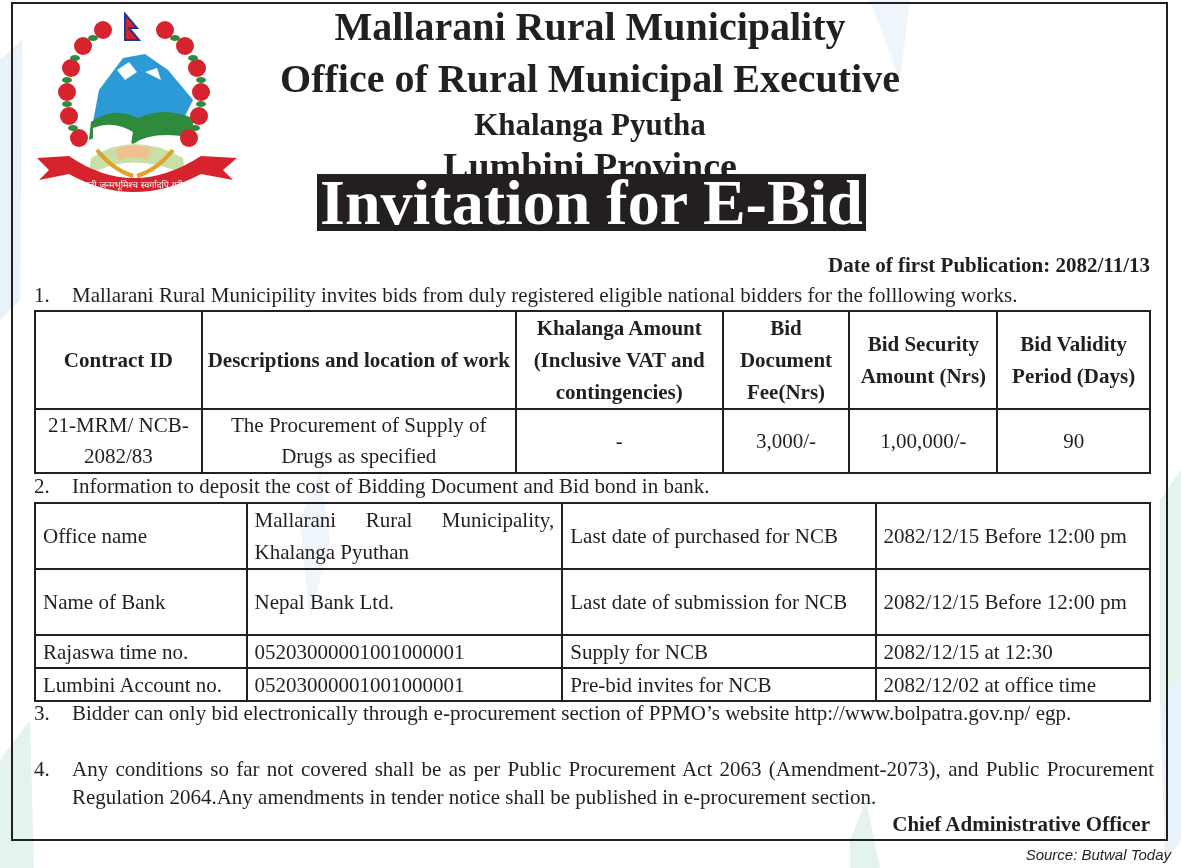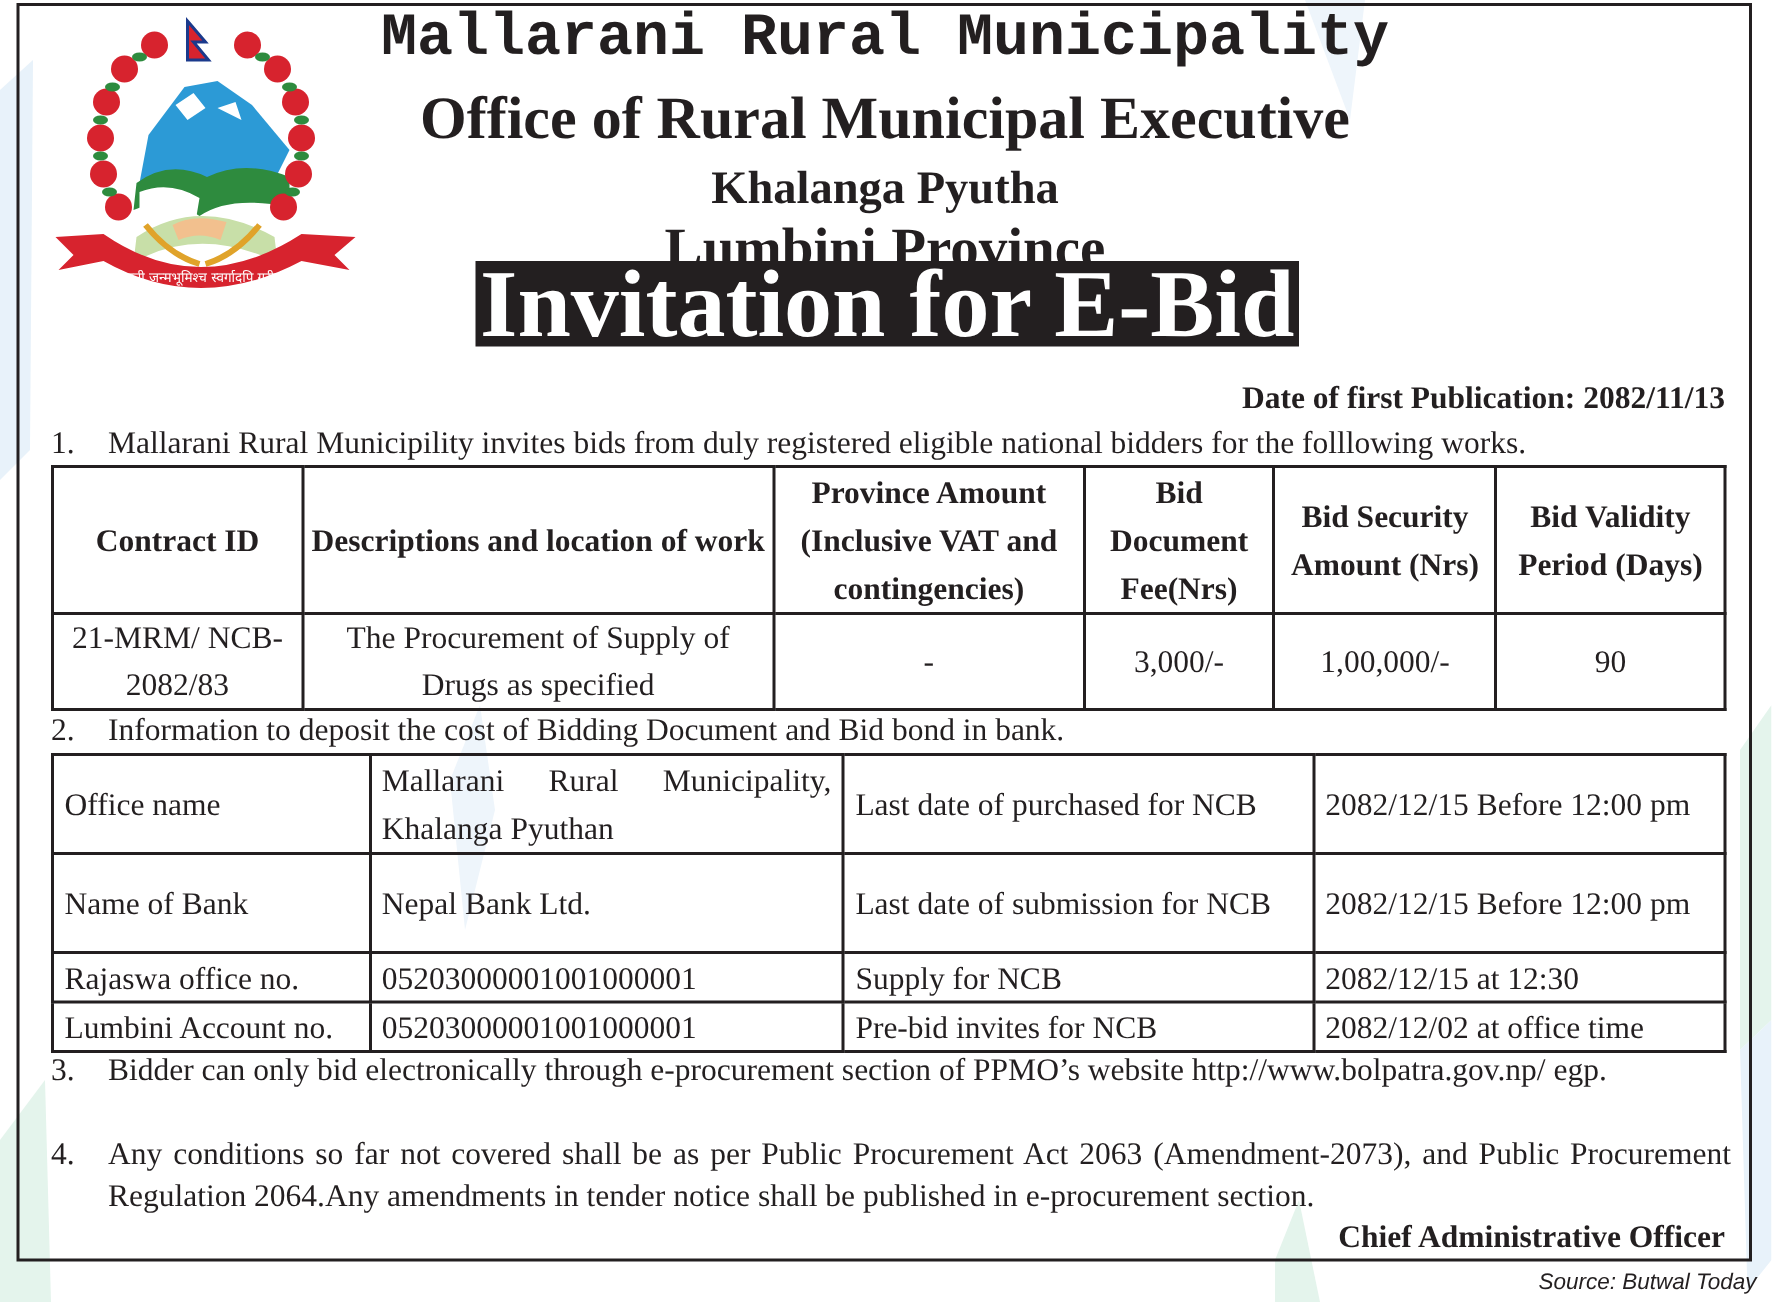--- a/index.html
+++ b/index.html
@@ -7,21 +7,21 @@
     width: 1181px; height: 868px; background: #ffffff; position: relative; overflow: hidden;
     font-family: "Liberation Serif", "DejaVu Serif", serif; color: #231f20;
   }
   .watermark-shape { position: absolute; pointer-events: none; }
   .frame {
     position: absolute; left: 11px; top: 2px; width: 1157px; height: 839px;
     border: 2px solid #231f20; box-sizing: border-box; background: transparent;
   }
   .emblem { position: absolute; left: 33px; top: 10px; width: 208px; height: 195px; }
   .head-line { position: absolute; left: 230px; width: 720px; text-align: center; font-weight: bold; white-space: nowrap; }
-  .h1 { top: 4px; font-size: 40px; line-height: 46px; font-family: Liberation Mono, monospace; }
+  .h1 { top: 4px; font-size: 40px; line-height: 46px; }
   .h2 { top: 56px; font-size: 40px; line-height: 46px; }
   .h3 { top: 107px; font-size: 31px; line-height: 36px; }
   .h4 { top: 148px; font-size: 38px; line-height: 36px; }
   .banner {
     position: absolute; left: 317px; top: 174px; width: 549px; height: 57px;
     background: #231f20; color: #fff; text-align: center; font-weight: bold;
     font-size: 64px; line-height: 57px;
   }
   .pub-date { position: absolute; right: 31px; top: 252px; font-size: 21px; font-weight: bold; line-height: 26px; }
   .para { position: absolute; left: 34px; font-size: 21px; line-height: 28px; }
@@ -120,21 +120,21 @@
       <col style="width:315px">
       <col style="width:207px">
       <col style="width:127px">
       <col style="width:148px">
       <col style="width:153px">
   </colgroup>
   <tbody>
       <tr>
     <th>Contract ID</th>
     <th>Descriptions and location of work</th>
-    <th>Province Amount (Inclusive VAT and contingencies)</th>
+    <th>Khalanga Amount (Inclusive VAT and contingencies)</th>
     <th>Bid Document Fee(Nrs)</th>
     <th>Bid Security Amount (Nrs)</th>
     <th>Bid Validity Period (Days)</th>
   </tr>
   <tr>
     <td>21-MRM/ NCB-2082/83</td>
     <td>The Procurement of Supply of Drugs as specified</td>
     <td>-</td>
     <td>3,000/-</td>
     <td>1,00,000/-</td>
@@ -161,21 +161,21 @@
     <td class="just">Last date of  purchased for NCB</td>
     <td class="just">2082/12/15 Before 12:00 pm</td>
   </tr>
   <tr class="tall">
     <td>Name of Bank</td>
     <td>Nepal Bank Ltd.</td>
     <td class="just">Last date of submission for NCB</td>
     <td class="just">2082/12/15 Before 12:00 pm</td>
   </tr>
   <tr class="short">
-    <td>Rajaswa office no.</td>
+    <td>Rajaswa time no.</td>
     <td>05203000001001000001</td>
     <td>Supply for NCB</td>
     <td>2082/12/15 at 12:30</td>
   </tr>
   <tr class="short">
     <td>Lumbini Account no.</td>
     <td>05203000001001000001</td>
     <td>Pre-bid invites for NCB</td>
     <td>2082/12/02 at office time</td>
   </tr>

